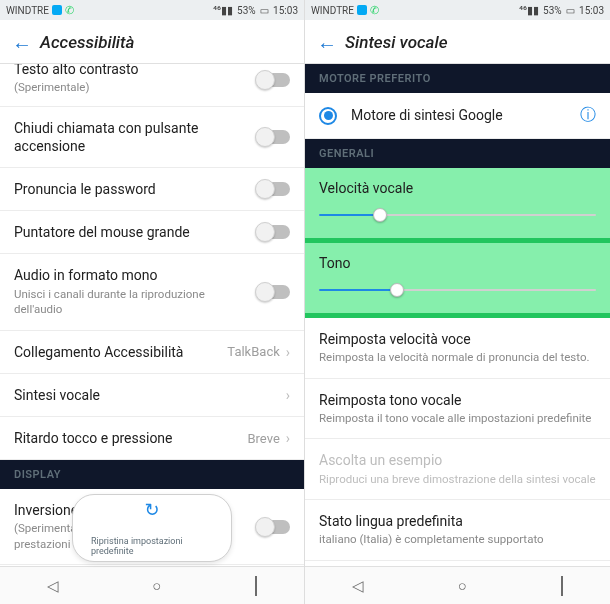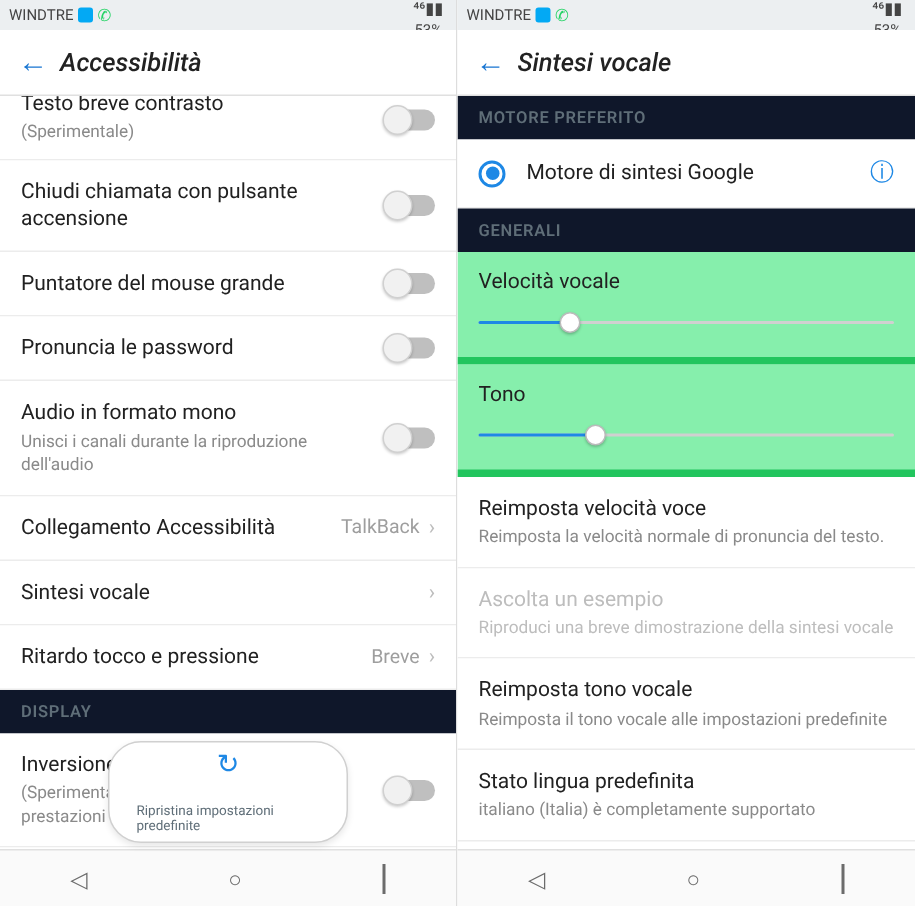--- a/index.html
+++ b/index.html
@@ -3,21 +3,21 @@
 <meta charset="utf-8">
 <style>
 * { margin:0; padding:0; box-sizing:border-box; font-family:Roboto,-apple-system,BlinkMacSystemFont,sans-serif; }
 body { background:#fff; width:610px; height:604px; overflow:hidden; display:flex; }
 .screen { width:305px; height:604px; background:#fafafa; position:relative; display:flex; flex-direction:column; }
 .screen.left { border-right:1px solid #ddd; }
 
 
 .statusbar { height:20px; background:#eceff1; display:flex; justify-content:space-between; font-size:10px; color:#444; padding:0 6px; }
 .status-left { display:flex; align-items:center; gap:3px; }
-.status-right { display:flex; align-items:center; gap:4px;flex-direction:column; }
+.status-right { display:flex; align-items:center; gap:4px; }
 .status-ico { font-size:11px; line-height:1; }
 .sq-blue { width:10px; height:10px; background:#03a9f4; border-radius:2px; display:inline-block; }
 .wa { color:#25d366; font-size:11px; }
 
 
 .appbar { height:44px; background:#fff; display:flex; align-items:center; padding:0 8px; border-bottom:1px solid #e0e0e0; }
 .back { color:#1976d2; font-size:20px; padding:6px 8px 6px 4px; cursor:pointer; }
 .appbar h1 { font-size:17px; font-weight:500; color:#222;font-style:italic; }
 
 
@@ -81,43 +81,43 @@
   </div>
 
   <div class="appbar">
     <div class="back">←</div>
     <h1>Accessibilità</h1>
   </div>
 
   <div class="list">
     <div class="row cut">
       <div class="txt">
-        <div class="title">Testo breve contrasto</div>
+        <div class="title">Testo alto contrasto</div>
         <div class="sub">(Sperimentale)</div>
       </div>
       <div class="switch"></div>
     </div>
 
     <div class="row">
       <div class="txt">
           <div class="title">Chiudi chiamata con pulsante accensione</div>
         </div>
       <div class="switch"></div>
     </div>
 
     <div class="row">
       <div class="txt">
+          <div class="title">Pronuncia le password</div>
+        </div>
+      <div class="switch"></div>
+    </div>
+
+    <div class="row">
+      <div class="txt">
           <div class="title">Puntatore del mouse grande</div>
-        </div>
-      <div class="switch"></div>
-    </div>
-
-    <div class="row">
-      <div class="txt">
-          <div class="title">Pronuncia le password</div>
         </div>
       <div class="switch"></div>
     </div>
 
     <div class="row">
       <div class="txt">
         <div class="title">Audio in formato mono</div>
         <div class="sub">Unisci i canali durante la riproduzione dell'audio</div>
       </div>
       <div class="switch"></div>
@@ -227,31 +227,31 @@
       </div>
     </div>
 
     <div class="row">
       <div class="txt">
         <div class="title">Reimposta velocità voce</div>
         <div class="sub">Reimposta la velocità normale di pronuncia del testo.</div>
       </div>
     </div>
 
+    <div class="row">
+      <div class="txt">
+        <div class="title">Reimposta tono vocale</div>
+        <div class="sub">Reimposta il tono vocale alle impostazioni predefinite</div>
+      </div>
+    </div>
+
     <div class="row disabled">
       <div class="txt">
         <div class="title">Ascolta un esempio</div>
         <div class="sub">Riproduci una breve dimostrazione della sintesi vocale</div>
-      </div>
-    </div>
-
-    <div class="row">
-      <div class="txt">
-        <div class="title">Reimposta tono vocale</div>
-        <div class="sub">Reimposta il tono vocale alle impostazioni predefinite</div>
       </div>
     </div>
 
     <div class="row">
       <div class="txt">
         <div class="title">Stato lingua predefinita</div>
         <div class="sub">italiano (Italia) è completamente supportato</div>
       </div>
     </div>
   </div>

